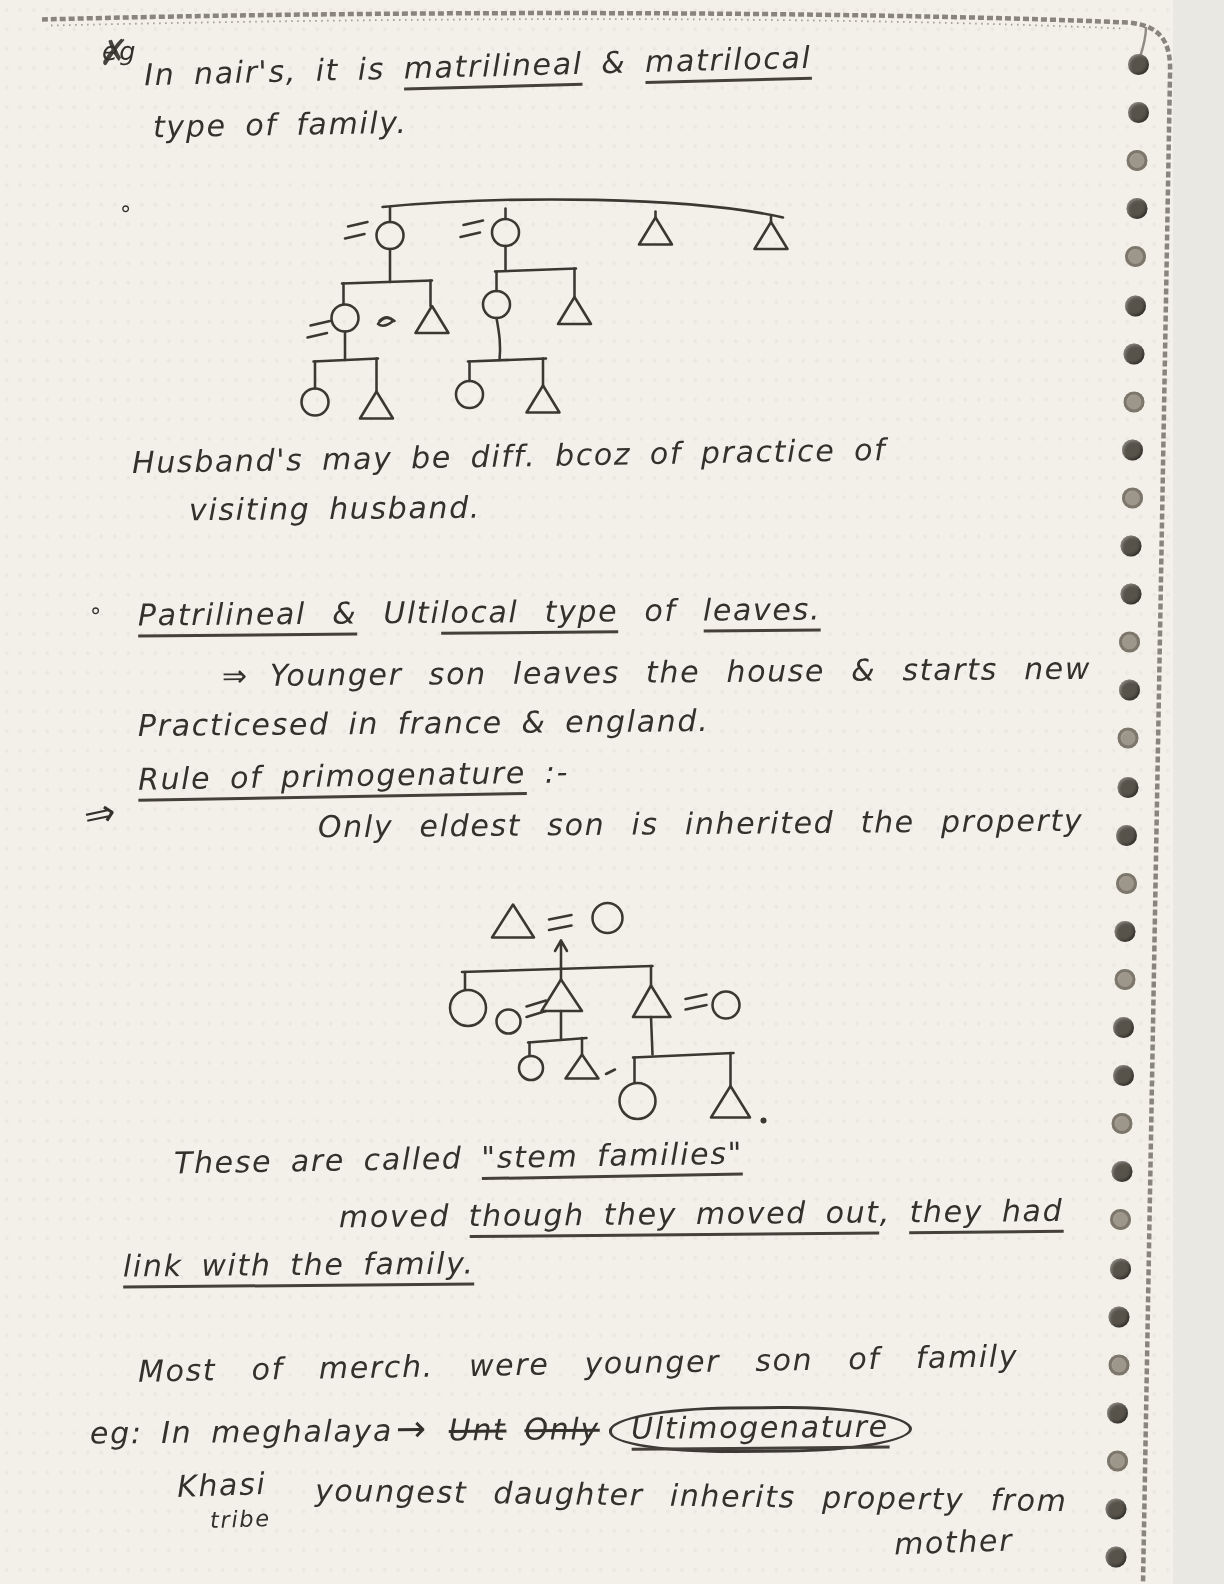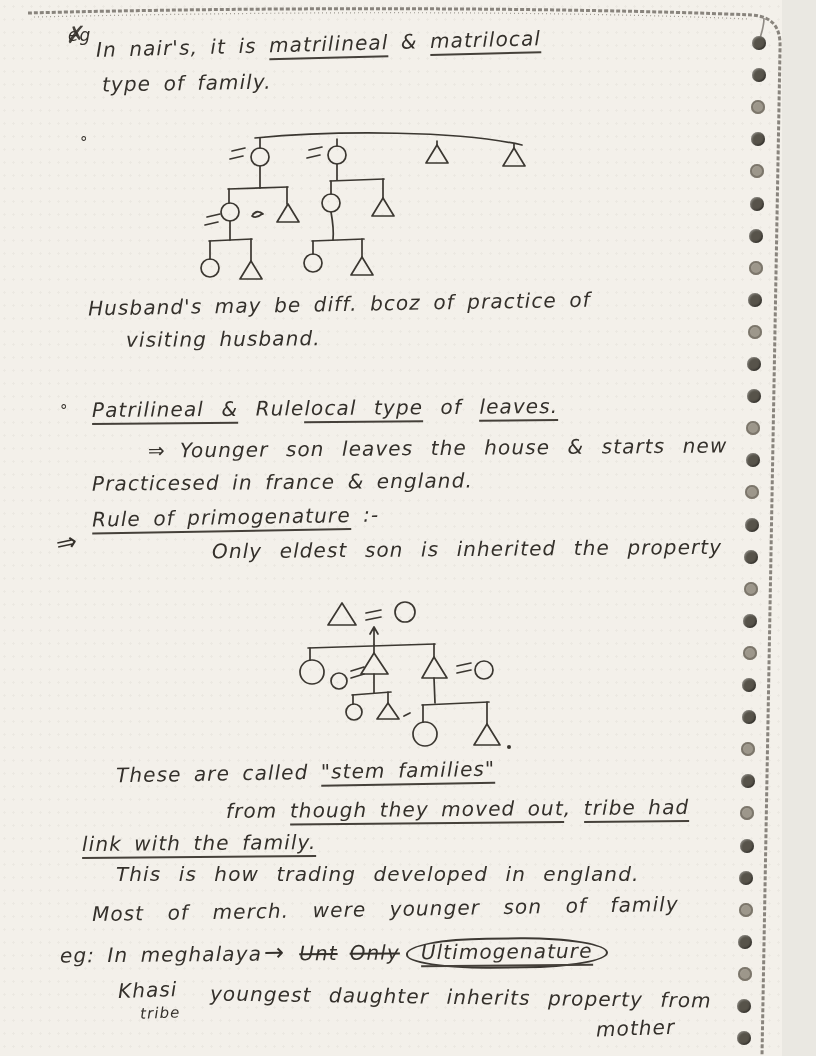--- a/index.html
+++ b/index.html
@@ -98,21 +98,21 @@
       <circle cx="173" cy="145" r="9"></circle>
     <path d="M222,121 L222,139"></path>
       <path d="M222,139 L233,157 L211,157 Z"></path>
   </svg>
 
   <div class="hw t-m1" style="left:88px;top:292px;">Husband's may be diff. bcoz of practice of</div>
   <div class="hw t-m05" style="left:126px;top:327px;">visiting husband.</div>
 
   <div class="hw bullet" style="left:60px;top:402px;">°</div>
   <div class="hw wide t-m05" style="left:92px;top:396px;">
-    <span class="u">Patrilineal &amp;</span><span> Rule</span><span class="u">local type</span><span> of </span><span class="u">leaves.</span>
+    <span class="u">Patrilineal &amp;</span><span> Ulti</span><span class="u">local type</span><span> of </span><span class="u">leaves.</span>
   </div>
   <div class="hw wide t-m05" style="left:146px;top:436px;">
     <span class="arrow-inline">⇒</span><span>Younger son leaves the house &amp; starts new</span>
   </div>
   <div class="hw t-m05" style="left:92px;top:470px;">Practicesed in france &amp; england.</div>
   <div class="hw t-m1" style="left:92px;top:505px;">
     <span class="u">Rule of primogenature</span><span> :-</span>
   </div>
   <div class="hw margin-arrow" style="left:56px;top:528px;">⇒</div>
   <div class="hw wide t-m05" style="left:212px;top:537px;">Only eldest son is inherited the property</div>
@@ -146,26 +146,25 @@
       <circle cx="147" cy="149" r="12"></circle>
     <path d="M209,117 L209,139"></path>
       <path d="M209,139 L222,160 L196,160 Z"></path>
     <circle class="dot" cx="231" cy="162" r="2"></circle>
   </svg>
 
   <div class="hw t-m1" style="left:116px;top:760px;">
     <span>These are called </span><span class="u">"stem families"</span>
   </div>
   <div class="hw t-m05" style="left:226px;top:797px;">
-    <span>from </span><span class="u">though they moved out</span><span>, </span><span class="u">tribe had</span>
+    <span>moved </span><span class="u">though they moved out</span><span>, </span><span class="u">they had</span>
   </div>
   <div class="hw t-m05" style="left:82px;top:831px;">
     <span class="u">link with the family.</span>
   </div>
-  <div class="hw wide" style="left:116px;top:862px;">This is how trading developed in england.</div>
   <div class="hw wider t-m1" style="left:92px;top:897px;">Most of merch. were younger son of family</div>
 
   <div class="hw t-m05" style="left:60px;top:938px;">
     <span>eg: In meghalaya</span><span class="arrow-inline" style="font-size:24px;">→</span><span class="struck" style="margin-right:12px;">Unt</span><span class="struck">Only</span><span class="circled"><span class="u">Ultimogenature</span></span>
   </div>
   <div class="hw t-m2" style="left:118px;top:978px;">Khasi</div>
   <div class="hw sm t-m2" style="left:140px;top:1004px;">tribe</div>
   <div class="hw wide t-p08" style="left:210px;top:985px;">youngest daughter inherits property from</div>
   <div class="hw t-m2" style="left:596px;top:1016px;">mother</div>
 

